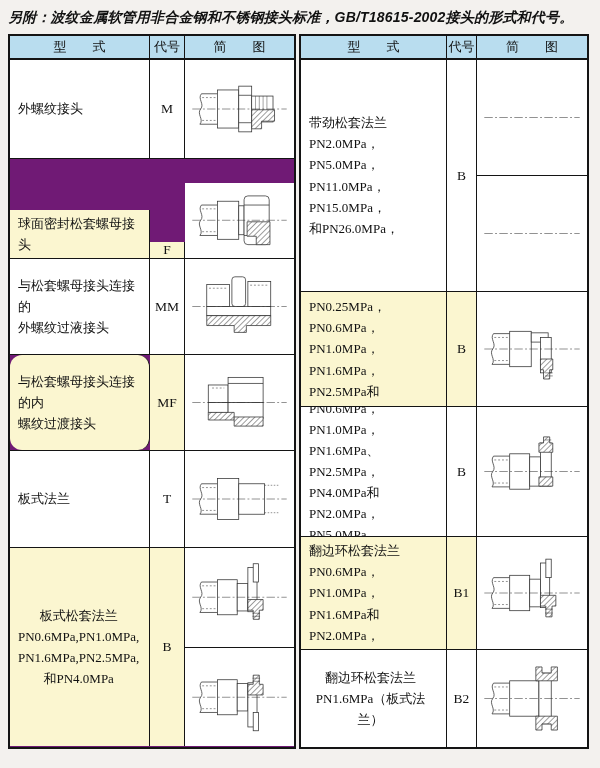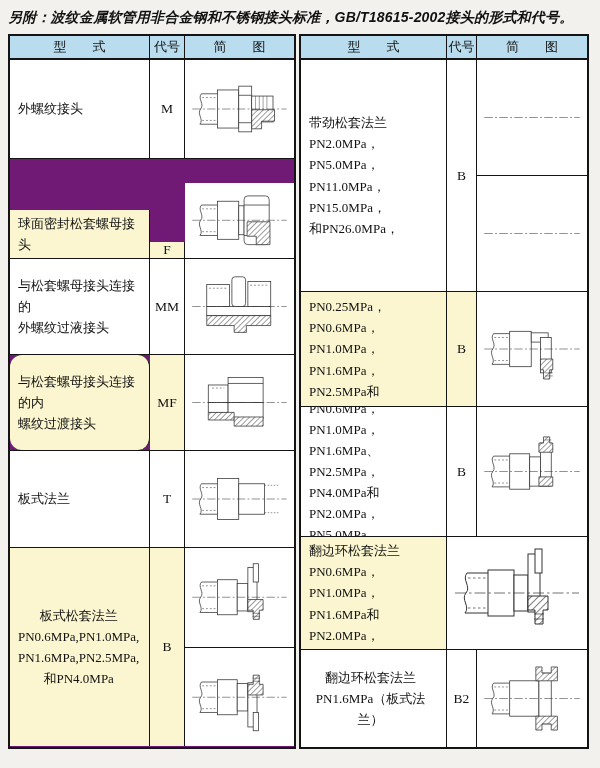--- a/index.html
+++ b/index.html
@@ -354,20 +354,21 @@
                   <line x1="3" y1="45" x2="127" y2="45" stroke-width="0.7" stroke-dasharray="11 3 2.5 3"></line>
                 </g>
               </svg>
             </div>
           </div>
         </div>
         <div class="row" style="height: 113px;">
           <div class="cell type-cell hl" style="width: 146px;">翻边环松套法兰
 PN0.6MPa，PN1.0MPa，
 PN1.6MPa和PN2.0MPa，</div>
+          <div class="cell code-cell hl" style="width: 30px;">B1</div>
           <div class="cell diag-cell">
             <div class="diag">
               <svg viewBox="0 0 130 90" preserveAspectRatio="xMidYMid meet">
                 <defs>
                   <pattern id="hatch12" width="5" height="5" patternUnits="userSpaceOnUse" patternTransform="rotate(45)">
                     <rect width="5" height="5" fill="#fff"></rect>
                     <line x1="0" y1="0" x2="0" y2="5" stroke="#555" stroke-width="1.5"></line>
                   </pattern>
                 </defs>
                 <g stroke="#333" stroke-width="1" fill="none" stroke-linejoin="miter">

